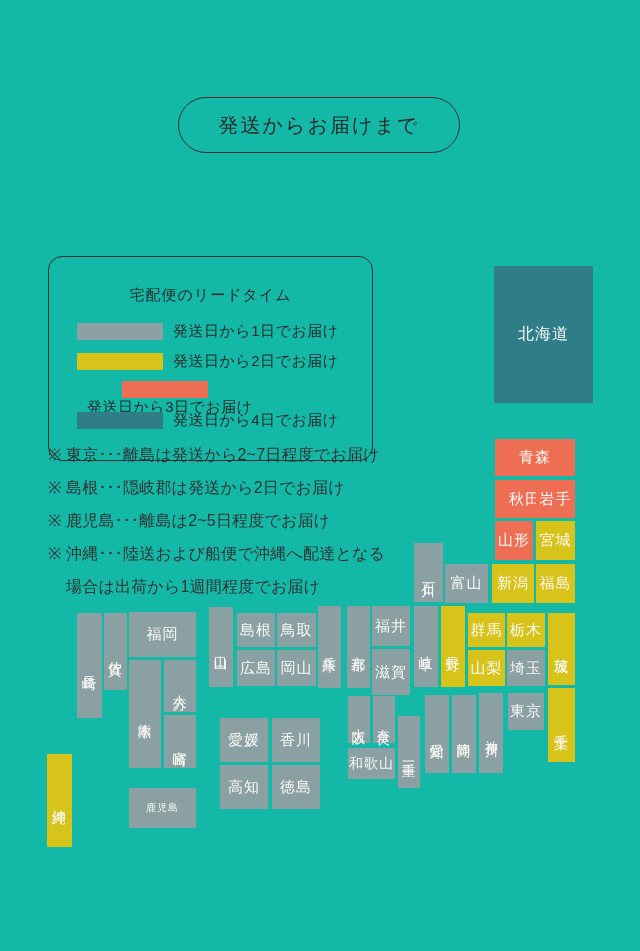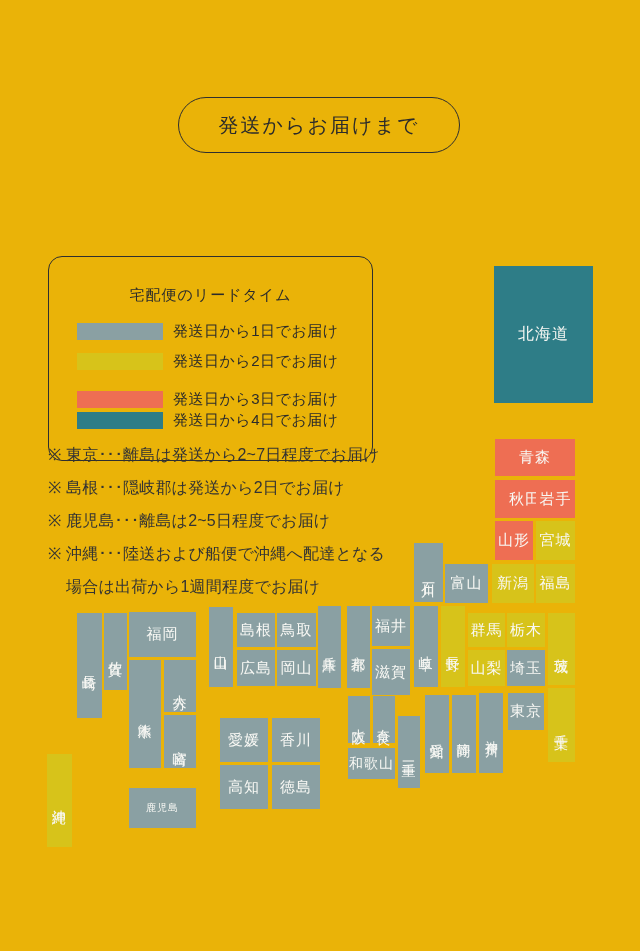--- a/index.html
+++ b/index.html
@@ -1,21 +1,21 @@
 <!DOCTYPE html>
 <html><head>
 <meta charset="utf-8">
 <style>
   * { margin: 0; padding: 0; box-sizing: border-box; }
   html, body { background: #F5F4F0; }
   body { font-family: "Liberation Sans", sans-serif; }
   .page {
     position: relative;
     width: 640px; height: 951px;
-    background: #eab308;
+    background: #14b8a6;
     overflow: hidden;
     color: #2F2F2F;
     padding-left: 9px;
   }
   .title-pill {
     position: absolute; left: 178px; top: 97px;
     width: 282px; height: 56px;
     border: 1px solid #2F2F2F; border-radius: 28px;
     display: flex; align-items: center; justify-content: center;
     font-size: 20px; letter-spacing: 2px; color: #2B2B2B;
@@ -75,21 +75,21 @@
     <div class="legend-title">宅配便のリードタイム</div>
 
     <div class="legend-row" style="top:66px;">
       <span class="swatch" style="background: rgb(138, 160, 163);"></span>
       <span class="legend-label">発送日から1日でお届け</span>
     </div>
     <div class="legend-row" style="top:96px;">
       <span class="swatch" style="background: rgb(215, 195, 26);"></span>
       <span class="legend-label">発送日から2日でお届け</span>
     </div>
-    <div class="legend-row" style="top:134px;">
+    <div class="legend-row" style="top:124px;flex-direction:column;">
       <span class="swatch" style="background: rgb(238, 110, 83);"></span>
       <span class="legend-label">発送日から3日でお届け</span>
     </div>
     <div class="legend-row" style="top:155px;">
       <span class="swatch" style="background: rgb(46, 125, 135);"></span>
       <span class="legend-label">発送日から4日でお届け</span>
     </div>
   </div>
 
   <div class="notes">

